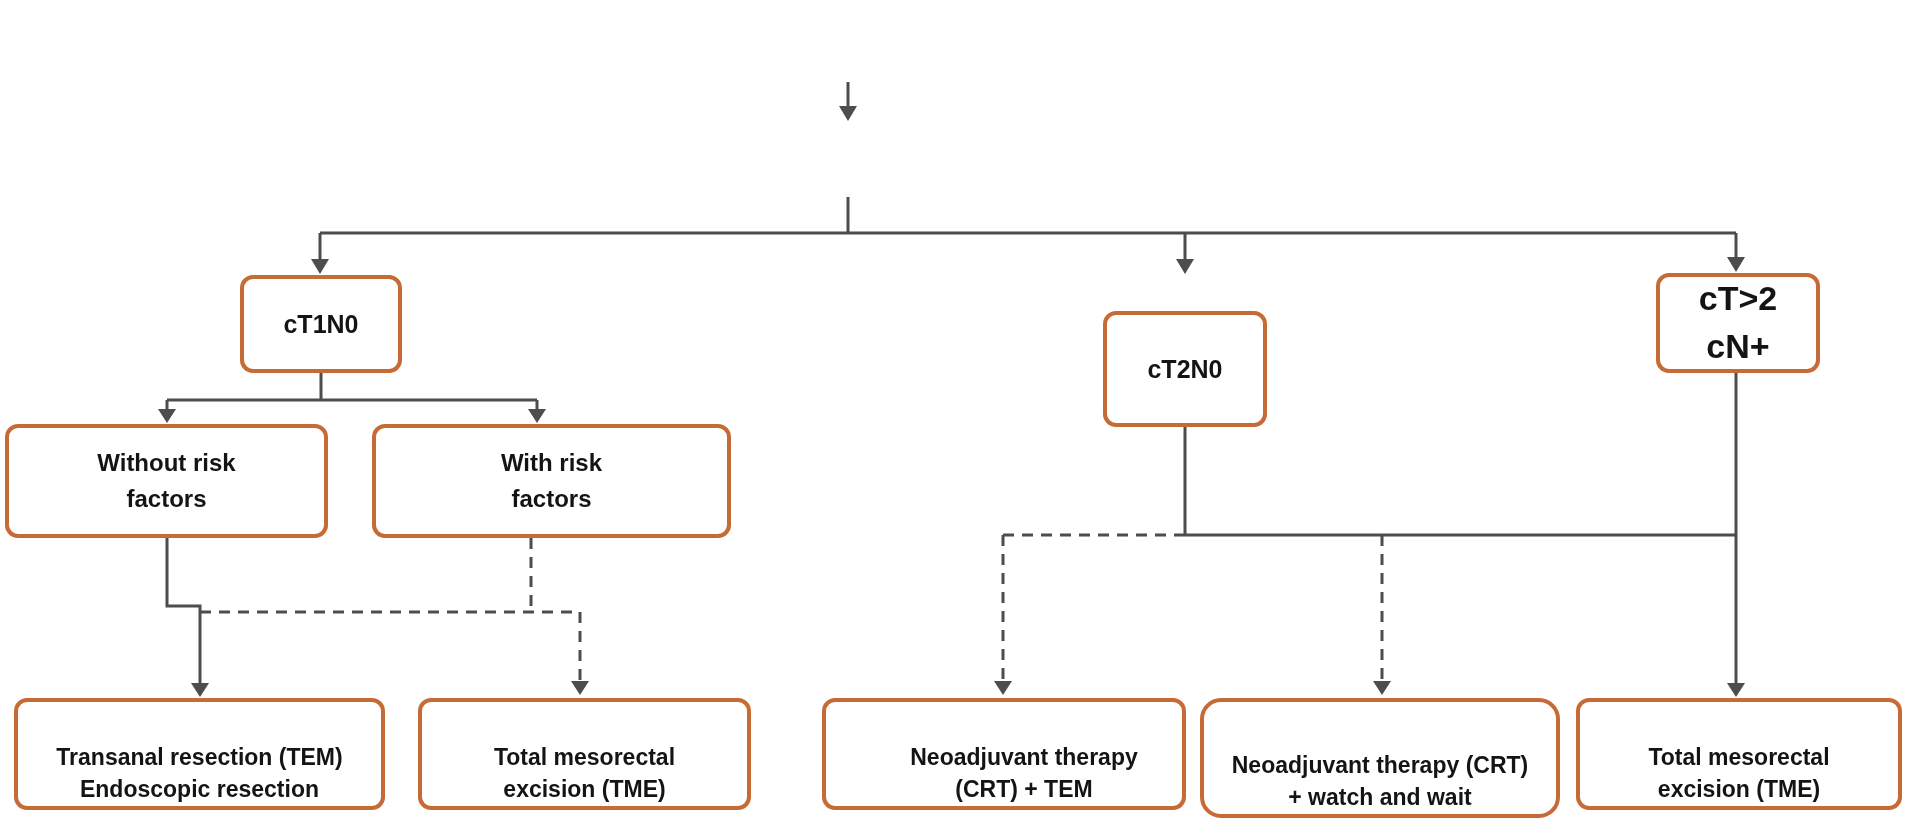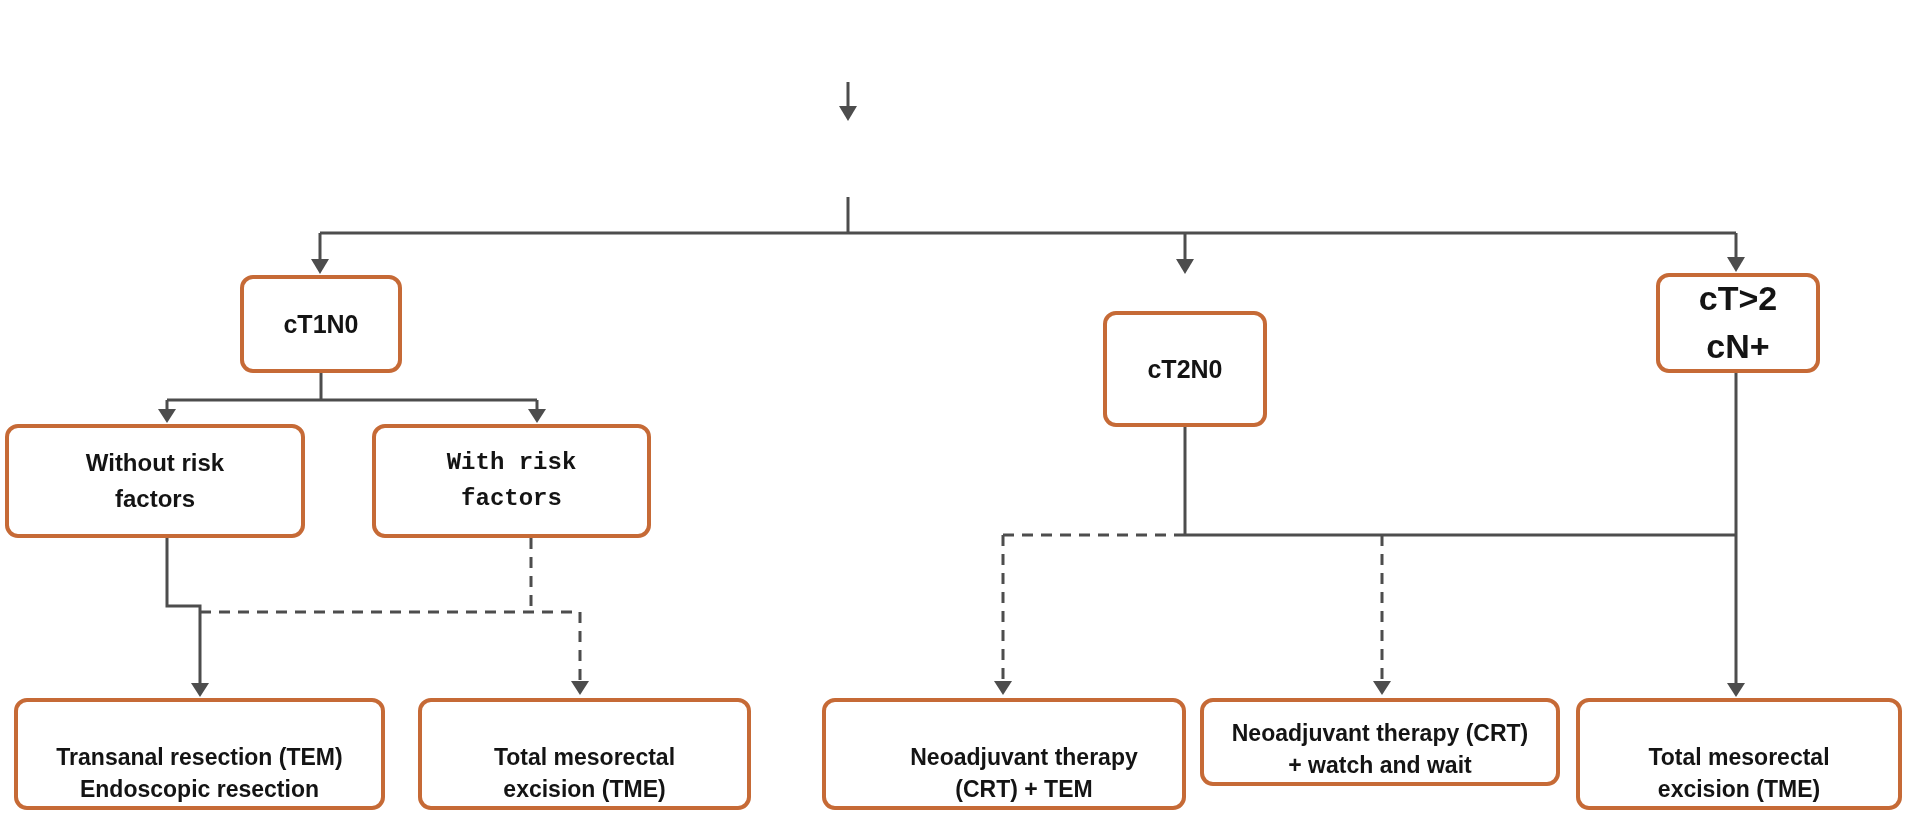--- a/index.html
+++ b/index.html
@@ -125,46 +125,46 @@
 
   <div class="node fs31" style="left:1103px;top:275px;width:164px;height:116px;margin-top:36px;">
     <span>cT2N0</span>
   </div>
 
   <div class="node fs29" style="left:1656px;top:273px;width:164px;height:100px;">
     <span>cT&gt;2
 cN+</span>
   </div>
 
-  <div class="node fs24" style="left:5px;top:424px;width:300px;height:114px;">
+  <div class="node fs24" style="left:5px;top:424px;width:323px;height:114px;">
     <span>Without risk
 factors</span>
   </div>
 
-  <div class="node fs24" style="left:372px;top:424px;width:279px;height:114px;font-family:Liberation Mono, monospace;">
+  <div class="node fs24" style="left:372px;top:424px;width:359px;height:114px;">
     <span>With risk
 factors</span>
   </div>
 
   <div class="node fs23" style="left:14px;top:698px;width:371px;height:112px;">
     <span>Transanal resection (TEM)
 Endoscopic resection</span>
   </div>
 
   <div class="node fs23" style="left:418px;top:698px;width:333px;height:112px;">
     <span>Total mesorectal
 excision (TME)</span>
   </div>
 
   <div class="node fs23" style="left:822px;top:698px;width:364px;height:112px;padding-left:40px;">
     <span>Neoadjuvant therapy
 (CRT) + TEM</span>
   </div>
 
-  <div class="node fs23" style="left:1200px;top:698px;width:360px;height:88px;">
+  <div class="node fs23" style="left:1200px;top:698px;width:360px;height:120px;border-radius:21px;">
     <span>Neoadjuvant therapy (CRT)
 + watch and wait</span>
   </div>
 
   <div class="node fs23" style="left:1576px;top:698px;width:326px;height:112px;">
     <span>Total mesorectal
 excision (TME)</span>
   </div>
 
 </div>

